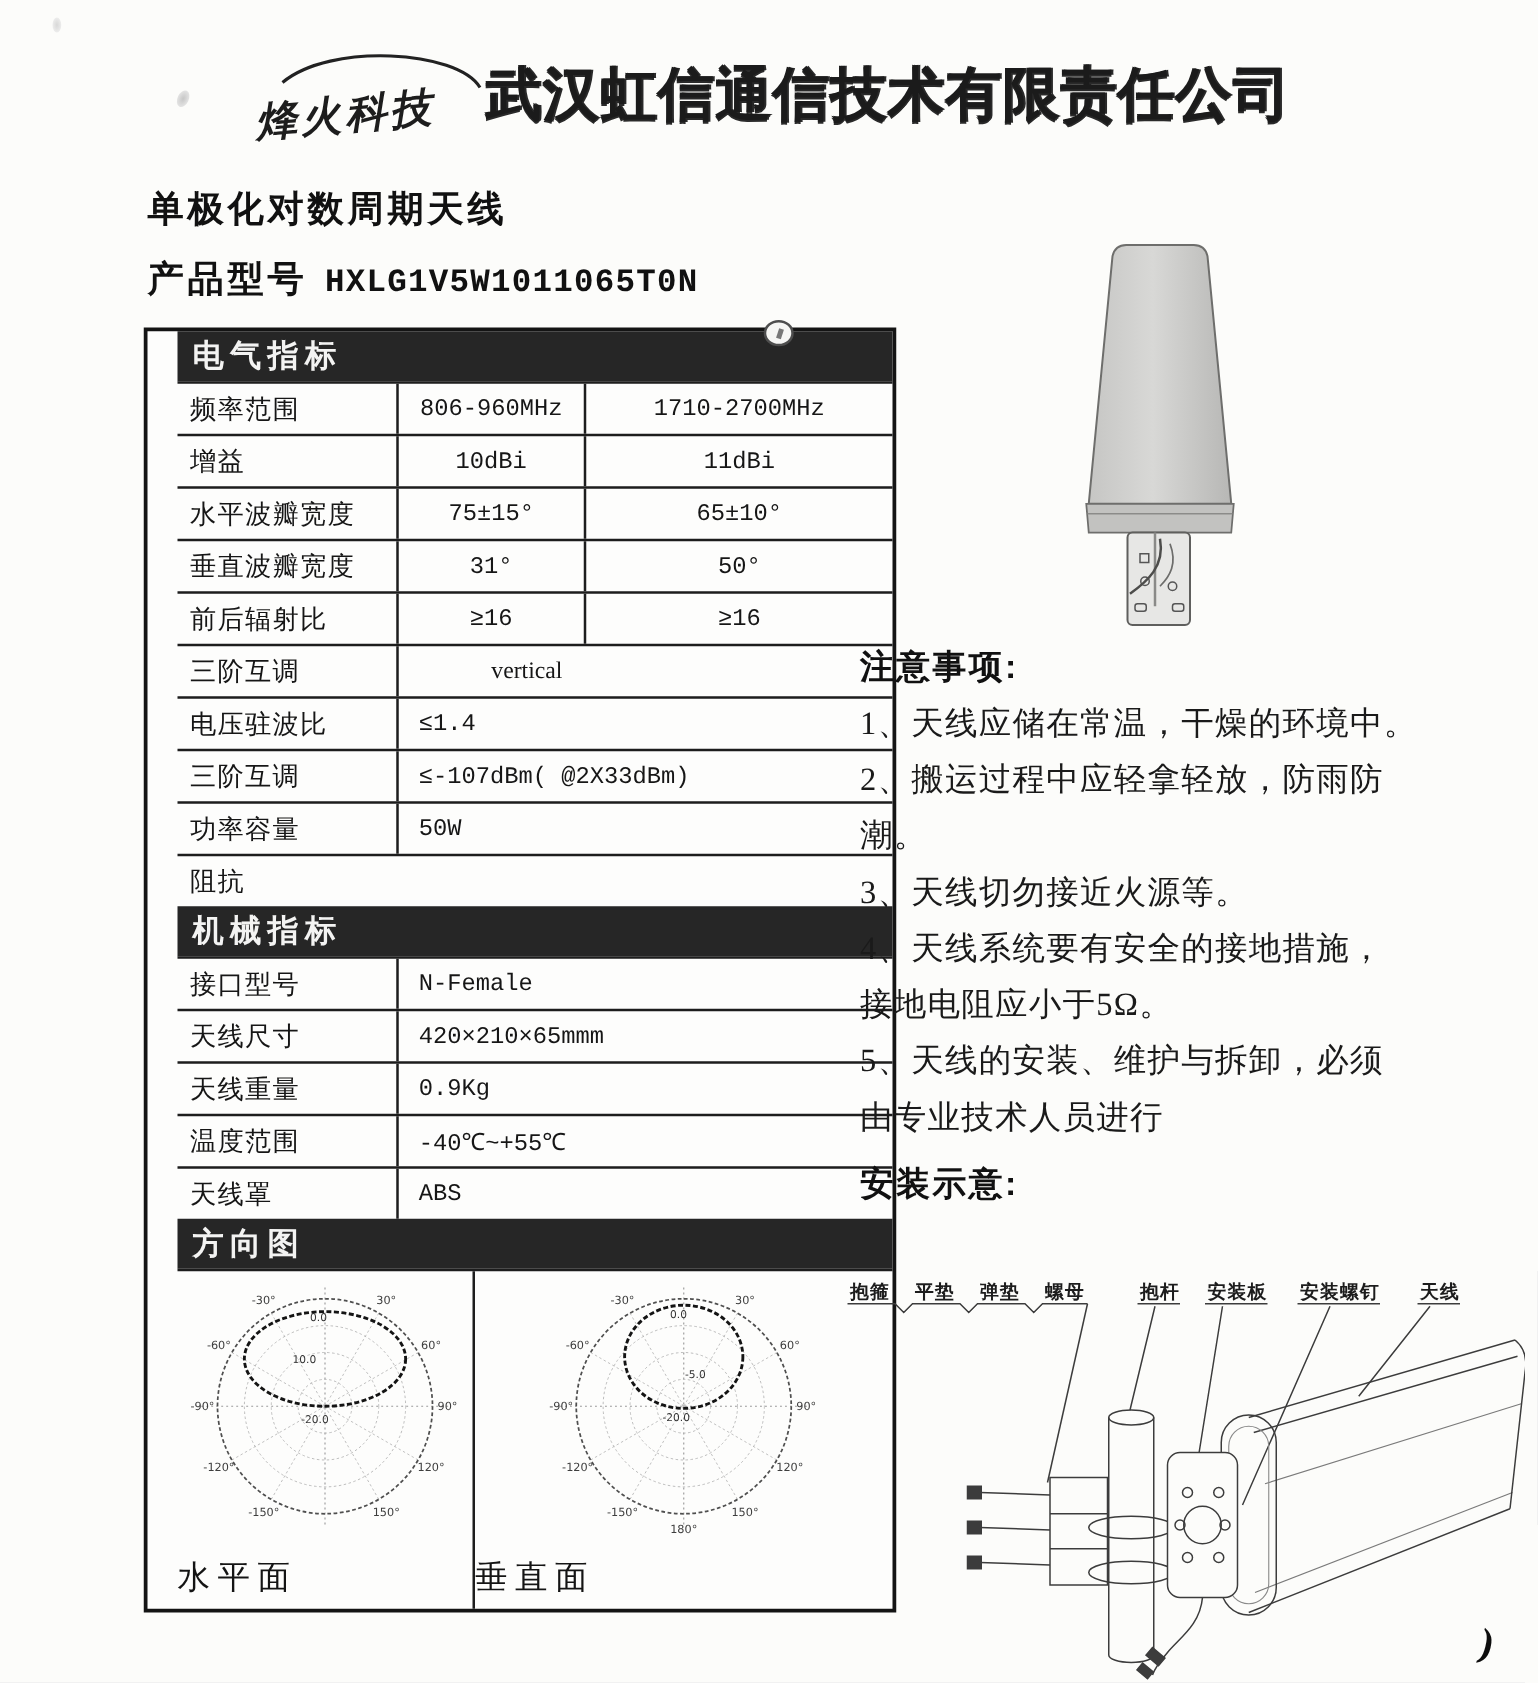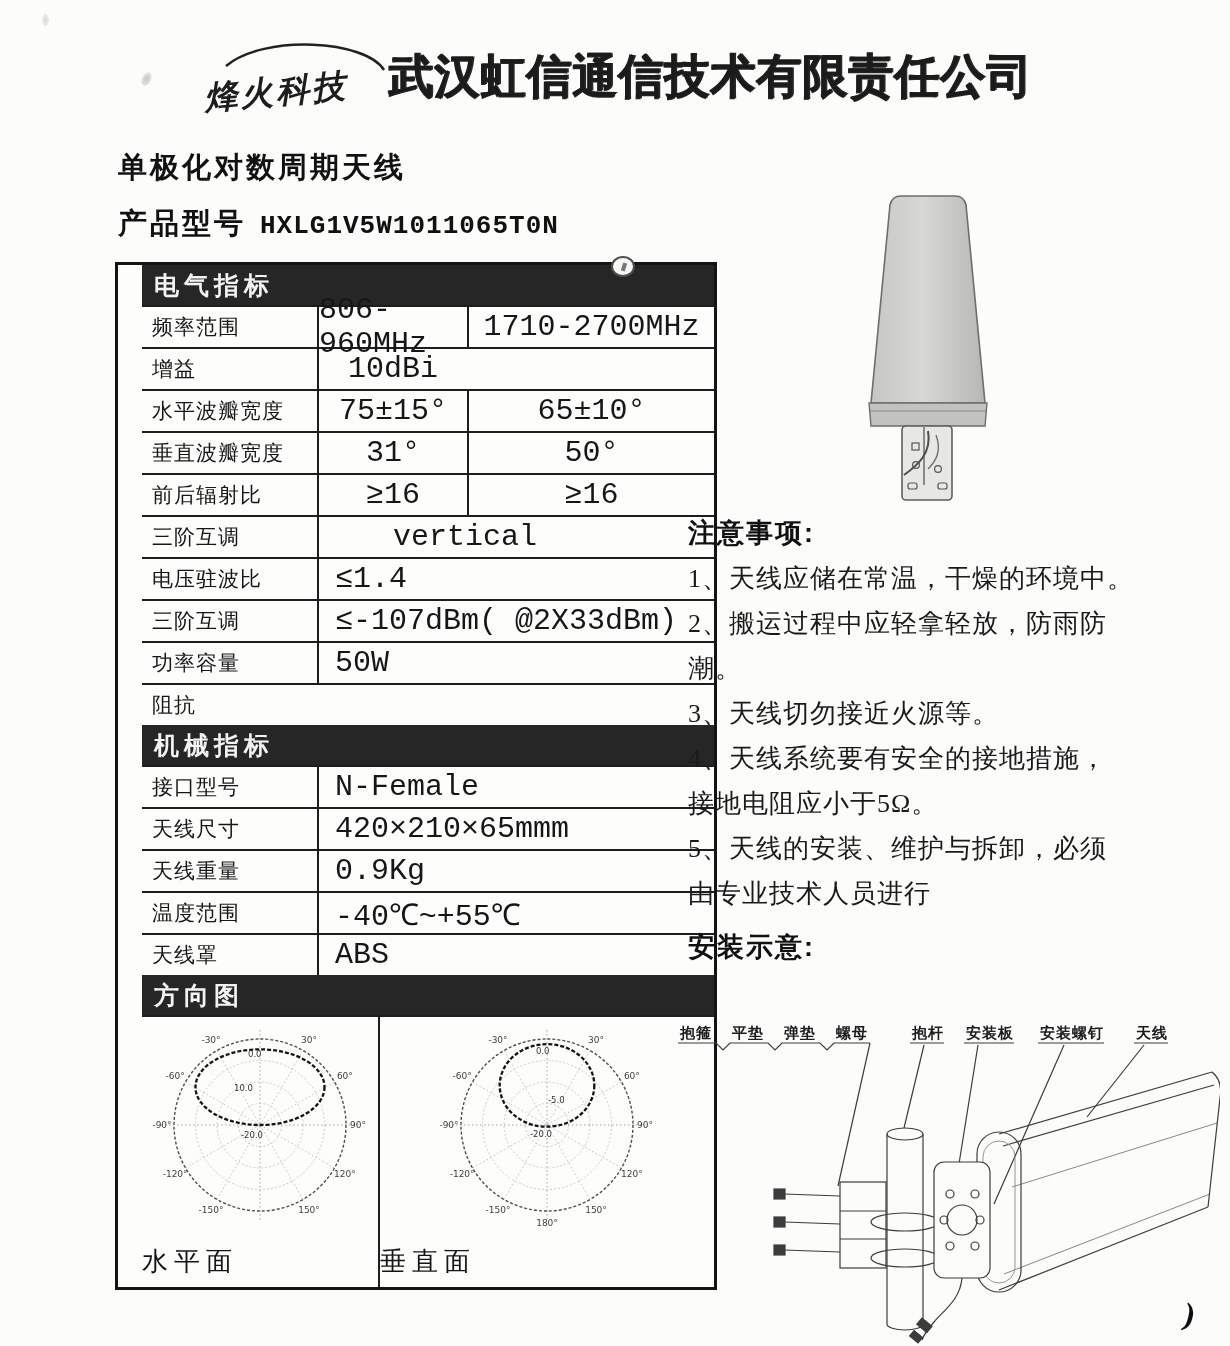--- a/index.html
+++ b/index.html
@@ -22,25 +22,25 @@
   .model-label{font:700 29px "Liberation Sans","DejaVu Sans",sans-serif;letter-spacing:3px;color:#111;}
   .model-value{font:700 26px "Liberation Mono","DejaVu Sans Mono",monospace;margin-left:14px;color:#111;letter-spacing:1px;}
 
   
   .spec-table{position:absolute;left:115px;top:262px;width:602px;border:3px solid #141414;background:#fdfdfc;box-sizing:border-box;padding-left:24px;}
   .sec-bar{height:40px;background:#262626;color:#f3f3f2;font:700 25px/40px "Liberation Sans","DejaVu Sans",sans-serif;
            padding-left:12px;letter-spacing:5px;}
   .srow{display:flex;border-top:2px solid #1d1d1d;height:40px;align-items:center;}
   .cell-label{width:175px;padding-left:10px;box-sizing:border-box;font-size:21px;letter-spacing:1px;white-space:nowrap;}
   .cell-v{border-left:2px solid #1d1d1d;box-sizing:border-box;height:100%;display:flex;align-items:center;
-          font-family:"Liberation Mono","DejaVu Sans Mono",monospace;font-size:30px;}
+          font-family:"Liberation Mono","DejaVu Sans Mono",monospace;font-size:19px;}
   .v1{width:150px;justify-content:center;}
   .v2{flex:1;justify-content:center;}
   .vm{flex:1;justify-content:flex-start;padding-left:16px;}
-  .vm.indent{padding-left:74px;}
+  .vm.indent{padding-left:74px;font-family:Liberation Serif, serif;}
   .pattern-row{display:flex;border-top:2px solid #1d1d1d;height:270px;}
   .pcell{position:relative;box-sizing:border-box;}
   .pcell.left{width:236px;}
   .pcell.right{flex:1;border-left:2px solid #1d1d1d;}
   .polar{display:block;margin:4px auto 0;}
   .pcap{position:absolute;bottom:8px;left:0;width:100%;text-align:left;font-size:26px;letter-spacing:6px;color:#141414;}
 
   
   .antenna-fig{position:absolute;left:840px;top:185px;}
   .notes{position:absolute;left:688px;top:510px;width:528px;}
@@ -82,20 +82,21 @@
   <div class="spec-table" id="specTable">
       <div class="sec-bar">电气指标</div>
       <div class="srow">
         <div class="cell-label">频率范围</div>
         <div class="cell-v v1">806-960MHz</div>
         <div class="cell-v v2">1710-2700MHz</div>
       </div>
       <div class="srow">
         <div class="cell-label">增益</div>
         <div class="cell-v v1">10dBi</div>
+        <div class="cell-v v2">11dBi</div>
       </div>
       <div class="srow">
         <div class="cell-label">水平波瓣宽度</div>
         <div class="cell-v v1">75±15°</div>
         <div class="cell-v v2">65±10°</div>
       </div>
       <div class="srow">
         <div class="cell-label">垂直波瓣宽度</div>
         <div class="cell-v v1">31°</div>
         <div class="cell-v v2">50°</div>

